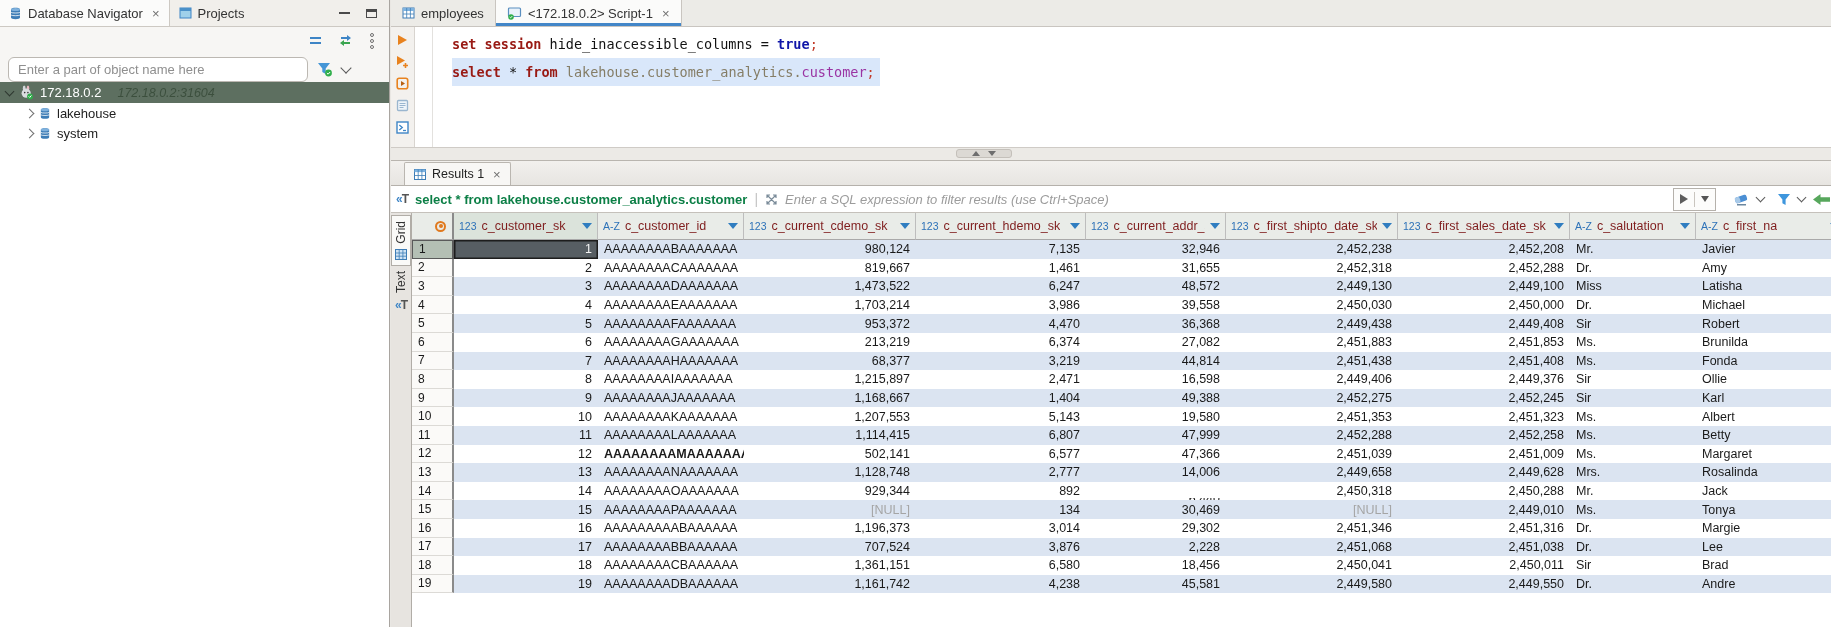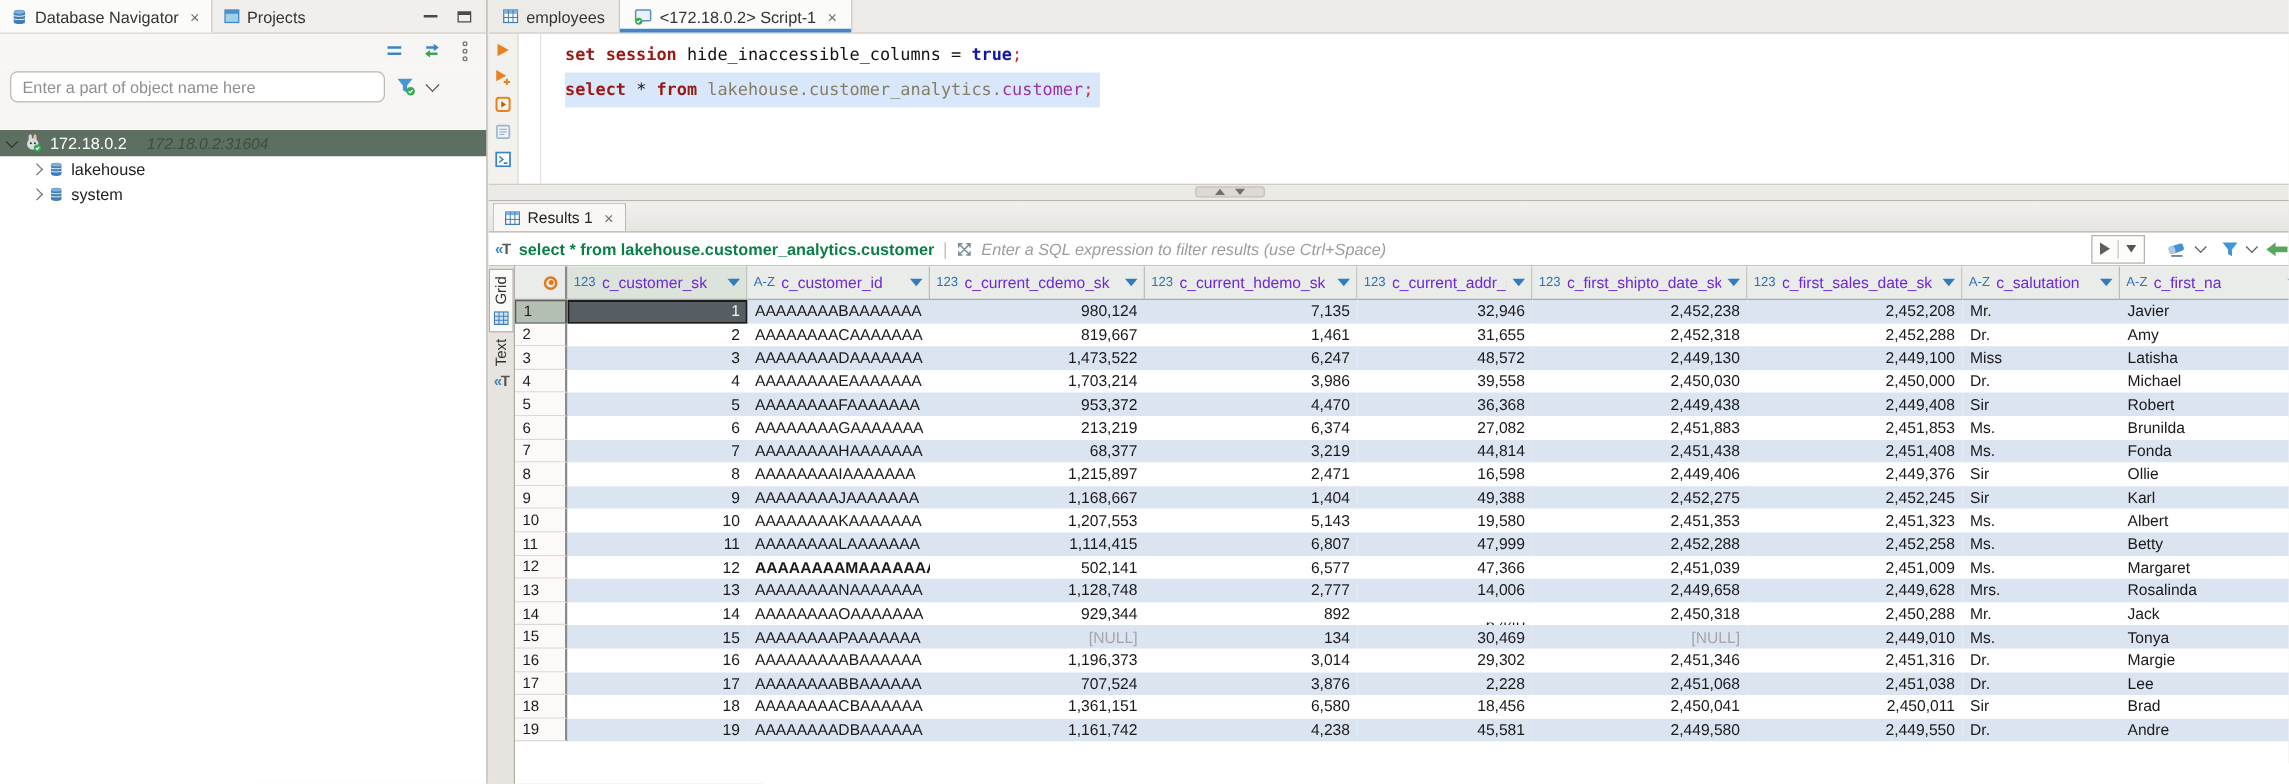--- a/index.html
+++ b/index.html
@@ -15,21 +15,21 @@
 .close-x{color:#707070;font-size:13px;margin-left:3px;line-height:1}
 .close-x::before{content:"\00d7"}
 .win-btns{margin-left:auto;display:flex;align-items:center;gap:16px;padding-right:12px}
 .min-glyph{width:11px;height:2px;background:#4a4a4a}
 .max-glyph{width:11px;height:9px;border:1.5px solid #4a4a4a;border-top-width:3px;box-sizing:border-box}
 .ptoolbar{height:27px;display:flex;align-items:center;justify-content:flex-end;gap:17px;padding-right:15px;background:#f7f6f4;flex:0 0 auto}
 .ico-collapse{display:flex;flex-direction:column;gap:3px}
 .ico-collapse i{display:block;width:11px;height:2px;background:#3e85c6}
 .kebab{display:flex;flex-direction:column;gap:2px}
 .kebab i{width:4px;height:4px;border:1px solid #6f6f6f;border-radius:50%;box-sizing:border-box}
-.search-row{display:flex;align-items:center;gap:9px;padding:3px 8px 22px;background:#f7f6f4;flex:0 0 auto}
+.search-row{display:flex;align-items:center;gap:9px;padding:3px 8px 0;background:#f7f6f4;flex:0 0 auto}
 .search-input{width:300px;height:25px;border:1px solid #bcb8b2;border-radius:6px;background:#fff;
   font-size:13px;color:#333;padding:0 9px;font-family:inherit;outline:none;box-sizing:border-box}
 .search-input::placeholder{color:#8f8f8f}
 .chev{width:7px;height:7px;border-right:1.8px solid #5a5a5a;border-bottom:1.8px solid #5a5a5a;
   transform:rotate(45deg);margin-top:-4px}
 .chev.small{width:6px;height:6px}
 .tree{flex:1;background:#fff}
 .conn-row{height:21px;background:#5d6f60;display:flex;align-items:center;color:#fff;font-size:13px;padding-left:6px;gap:6px}
 .xdown{width:6px;height:6px;border-right:1.5px solid #2e372f;border-bottom:1.5px solid #2e372f;transform:rotate(45deg);margin-top:-3px}
 .xright{width:6px;height:6px;border-right:1.5px solid #707070;border-bottom:1.5px solid #707070;transform:rotate(-45deg);margin-left:-2px}
@@ -57,21 +57,21 @@
 .tok-table{color:#9a34a3}
 .tok-semi{color:#c23a28}
 .editor-hscroll{height:12px;background:#eceae6;border-top:1px solid #cfcbc6;position:relative;flex:0 0 auto}
 .sash-grip{position:absolute;left:565px;top:1px;width:56px;height:9px;background:#dcd9d4;border:1px solid #c4c0ba;
   border-radius:3px;display:flex;align-items:center;justify-content:center;gap:8px;box-sizing:border-box}
 .tri-up{width:0;height:0;border-left:4px solid transparent;border-right:4px solid transparent;border-bottom:5px solid #6e6e6e}
 .tri-down{width:0;height:0;border-left:4px solid transparent;border-right:4px solid transparent;border-top:5px solid #6e6e6e}
 
 .results-region{position:absolute;left:391px;top:160px;right:0;bottom:0;background:#e9e7e3;
   border-top:1px solid #b9b5af;display:flex;flex-direction:column;box-sizing:border-box}
-.rtabbar{height:24px;display:flex;align-items:flex-end;padding-left:3px;background:linear-gradient(#f2f0ed,#e7e5e1);flex:0 0 auto}
+.rtabbar{height:24px;display:flex;align-items:flex-end;padding-left:13px;background:linear-gradient(#f2f0ed,#e7e5e1);flex:0 0 auto}
 .rtab{height:22px;display:flex;align-items:center;gap:6px;padding:0 9px;background:#f8f7f5;
   border:1px solid #bab6b0;border-bottom:none;border-radius:2px 2px 0 0;font-size:12.5px;color:#222}
 .filter-bar{height:26px;background:#fff;border-top:1px solid #b5b1ab;border-bottom:1px solid #c5c1bb;
   display:flex;align-items:center;padding:0 5px;gap:7px;flex:0 0 auto}
 .expr-ico{font-size:12px;font-weight:bold;letter-spacing:-1px}
 .expr-ico .a{color:#3e85c6}.expr-ico .t{color:#555}
 .fquery{font-size:13px;font-weight:bold;color:#0c7f46;white-space:nowrap}
 .fdivider{color:#c2c2c2;font-size:14px}
 .fplaceholder{font-size:13px;font-style:italic;color:#9c9c9c;white-space:nowrap}
 .fspacer{flex:1}
@@ -86,21 +86,21 @@
 .vtab{display:flex;flex-direction:column;align-items:center;padding:5px 0;width:20px;gap:5px;box-sizing:border-box}
 .vtab.active{background:#fafaf8;border:1px solid #b1ada7}
 .vlabel{writing-mode:vertical-rl;transform:rotate(180deg);font-size:12px;color:#333}
 .grid{flex:1;background:#fff;overflow:hidden;font-size:12.5px}
 .ghead{display:flex;height:27px}
 .hcell{display:flex;align-items:center;box-sizing:border-box;background:#e9ece8;border-right:1px solid #bdbdbd;
   border-bottom:1px solid #a9a9a9;padding:0 5px;gap:5px;flex:0 0 auto;overflow:hidden}
 .hcell.selected{background:#dbe3db}
 .hcorner{justify-content:flex-end;border-right:2px solid #8a8a8a;padding-right:6px}
 .htype{color:#2d72b8;font-size:10.5px;white-space:nowrap}
-.hname{color:#6d28d9;white-space:nowrap;overflow:hidden}
+.hname{color:#7f1d1d;white-space:nowrap;overflow:hidden}
 .harrow{margin-left:auto;width:0;height:0;border-left:5px solid transparent;border-right:5px solid transparent;
   border-top:6px solid #2f7dc0;flex:0 0 auto}
 .target-icon{width:11px;height:11px;border:2px solid #e0791e;border-radius:50%;position:relative;box-sizing:border-box;flex:0 0 auto}
 .target-icon::after{content:"";position:absolute;left:1.5px;top:1.5px;width:4px;height:4px;border-radius:50%;background:#e0791e}
 .grow{display:flex;height:18.6px}
 .grow.blue .dcell{background:#dbe4f1}
 .dcell{box-sizing:border-box;flex:0 0 auto;display:flex;align-items:center;padding:0 6px;color:#1a1a1a;
   white-space:nowrap;overflow:hidden;background:#fff}
 .dcell.right{justify-content:flex-end}
 .dcell.null{color:#a5a5a5}

